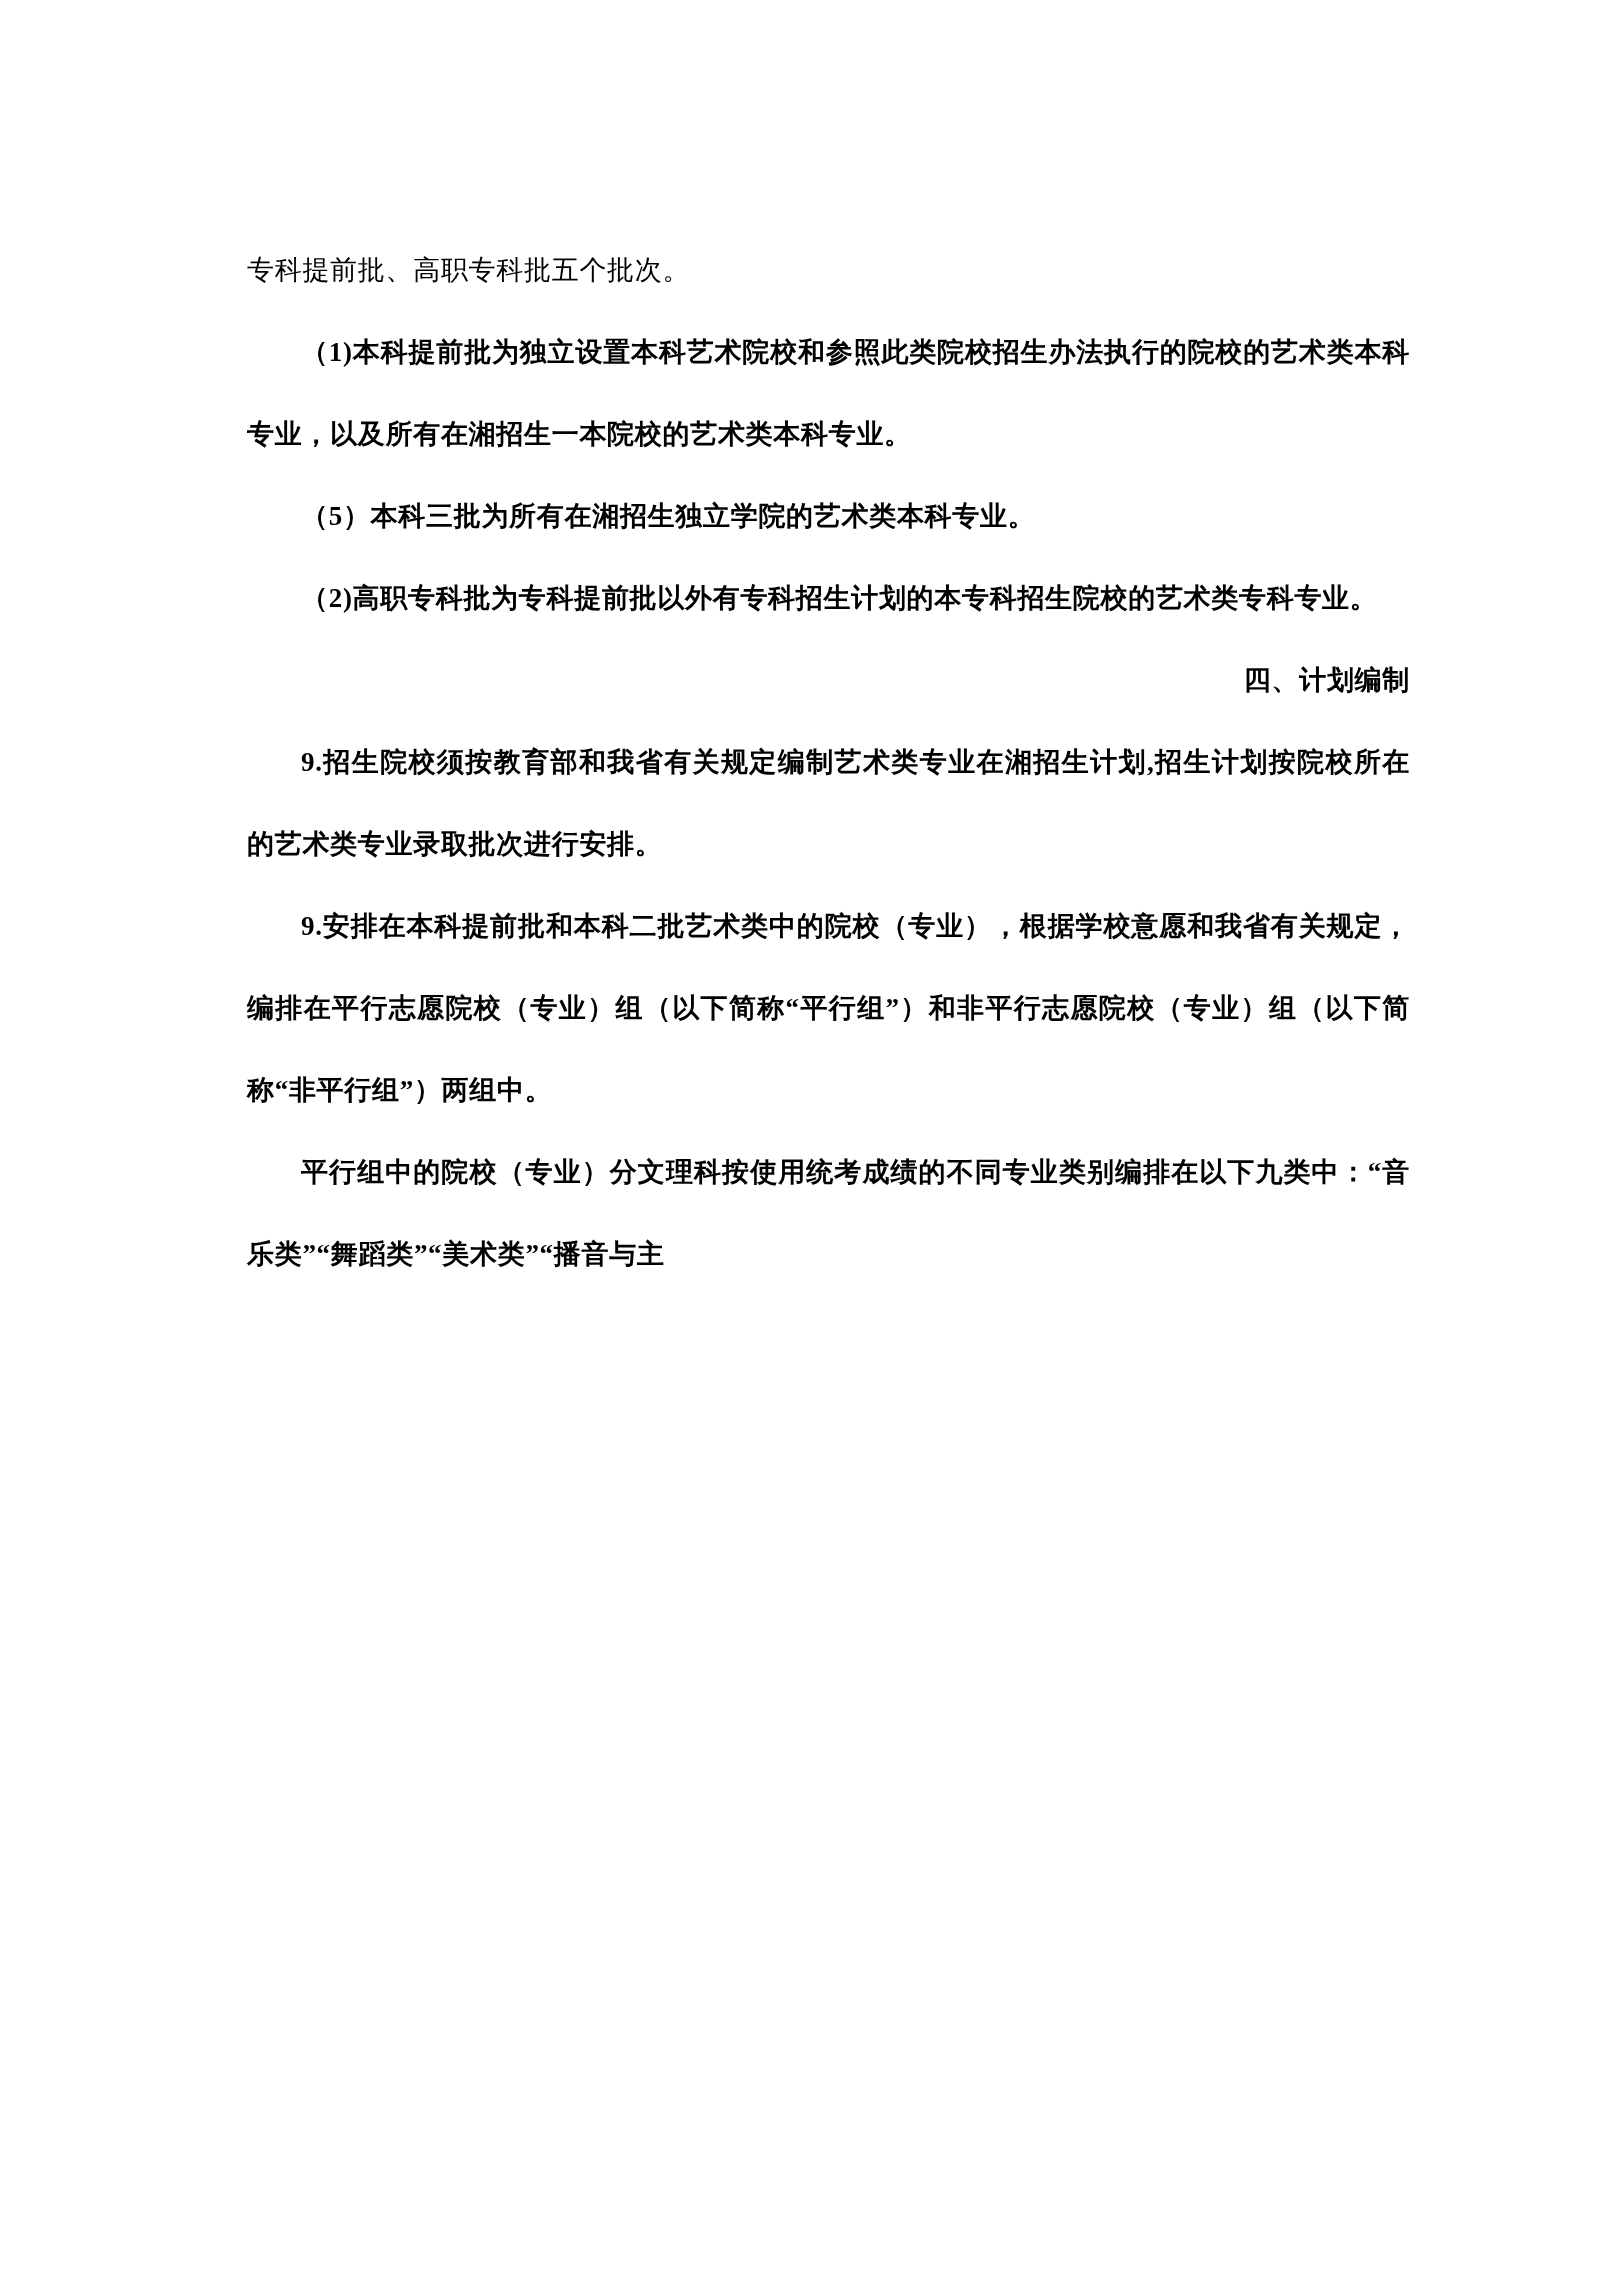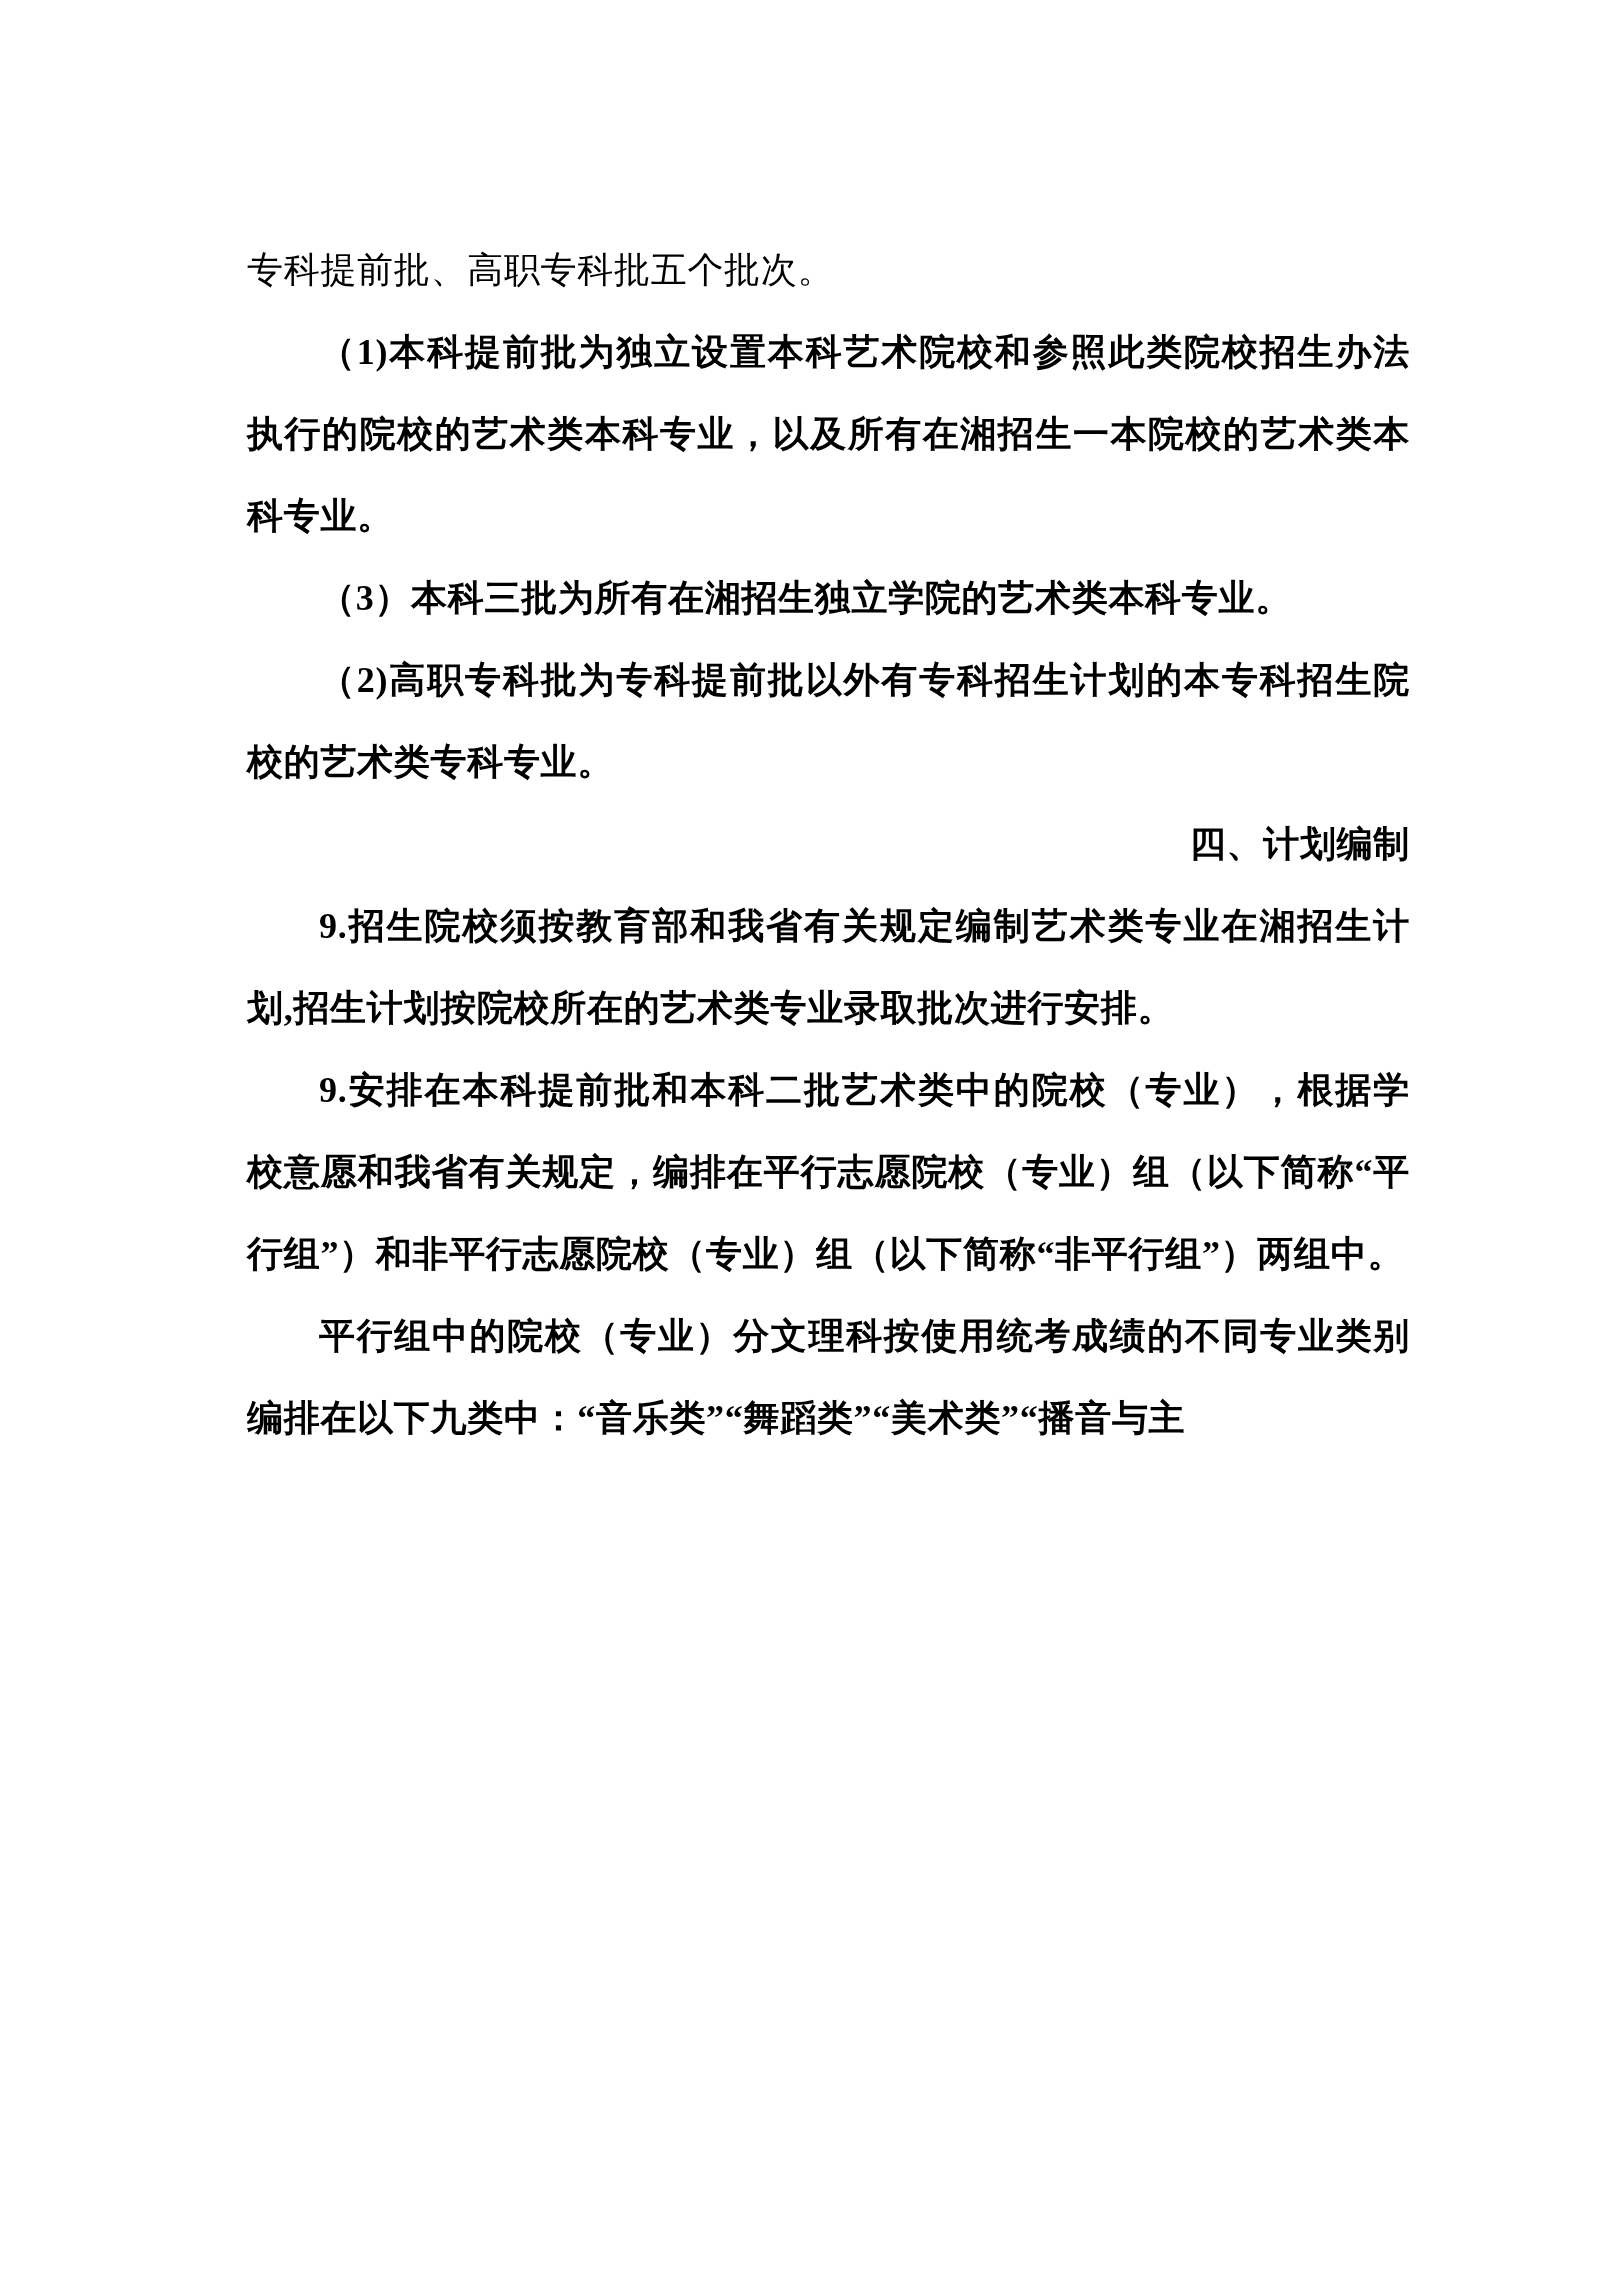--- a/index.html
+++ b/index.html
@@ -20,21 +20,21 @@
     top: 0;
     left: 0;
     width: 1623px;
     height: 2295px;
     background: #ffffff;
     box-sizing: border-box;
     padding: 229px 213px 196px 247px;
   }
   .doc-body p {
     margin: 0;
-    font-size: 36px;
+    font-size: 27px;
     line-height: 82px;
     text-align: justify;
     text-justify: inter-ideograph;
     letter-spacing: 0.7px;
     word-break: break-all;
   }
   .doc-body p.indent {
     text-indent: 2em;
     font-weight: bold;
   }
@@ -45,21 +45,21 @@
     text-align: right;
   }
 </style>
 </head>
 <body>
 
 <div class="page">
   <div class="doc-body">
     <p>专科提前批、高职专科批五个批次。</p>
     <p class="indent">（1)本科提前批为独立设置本科艺术院校和参照此类院校招生办法执行的院校的艺术类本科专业，以及所有在湘招生一本院校的艺术类本科专业。</p>
-    <p class="indent">（3）本科三批为所有在湘招生独立学院的艺术类本科专业。</p>
+    <p class="indent">（5）本科三批为所有在湘招生独立学院的艺术类本科专业。</p>
     <p class="indent">（2)高职专科批为专科提前批以外有专科招生计划的本专科招生院校的艺术类专科专业。</p>
     <p class="heading">四、计划编制</p>
     <p class="indent">9.招生院校须按教育部和我省有关规定编制艺术类专业在湘招生计划,招生计划按院校所在的艺术类专业录取批次进行安排。</p>
     <p class="indent">9.安排在本科提前批和本科二批艺术类中的院校（专业），根据学校意愿和我省有关规定，编排在平行志愿院校（专业）组（以下简称“平行组”）和非平行志愿院校（专业）组（以下简称“非平行组”）两组中。</p>
     <p class="indent">平行组中的院校（专业）分文理科按使用统考成绩的不同专业类别编排在以下九类中：“音乐类”“舞蹈类”“美术类”“播音与主</p>
   </div>
 </div>
 
 
 </body></html>

